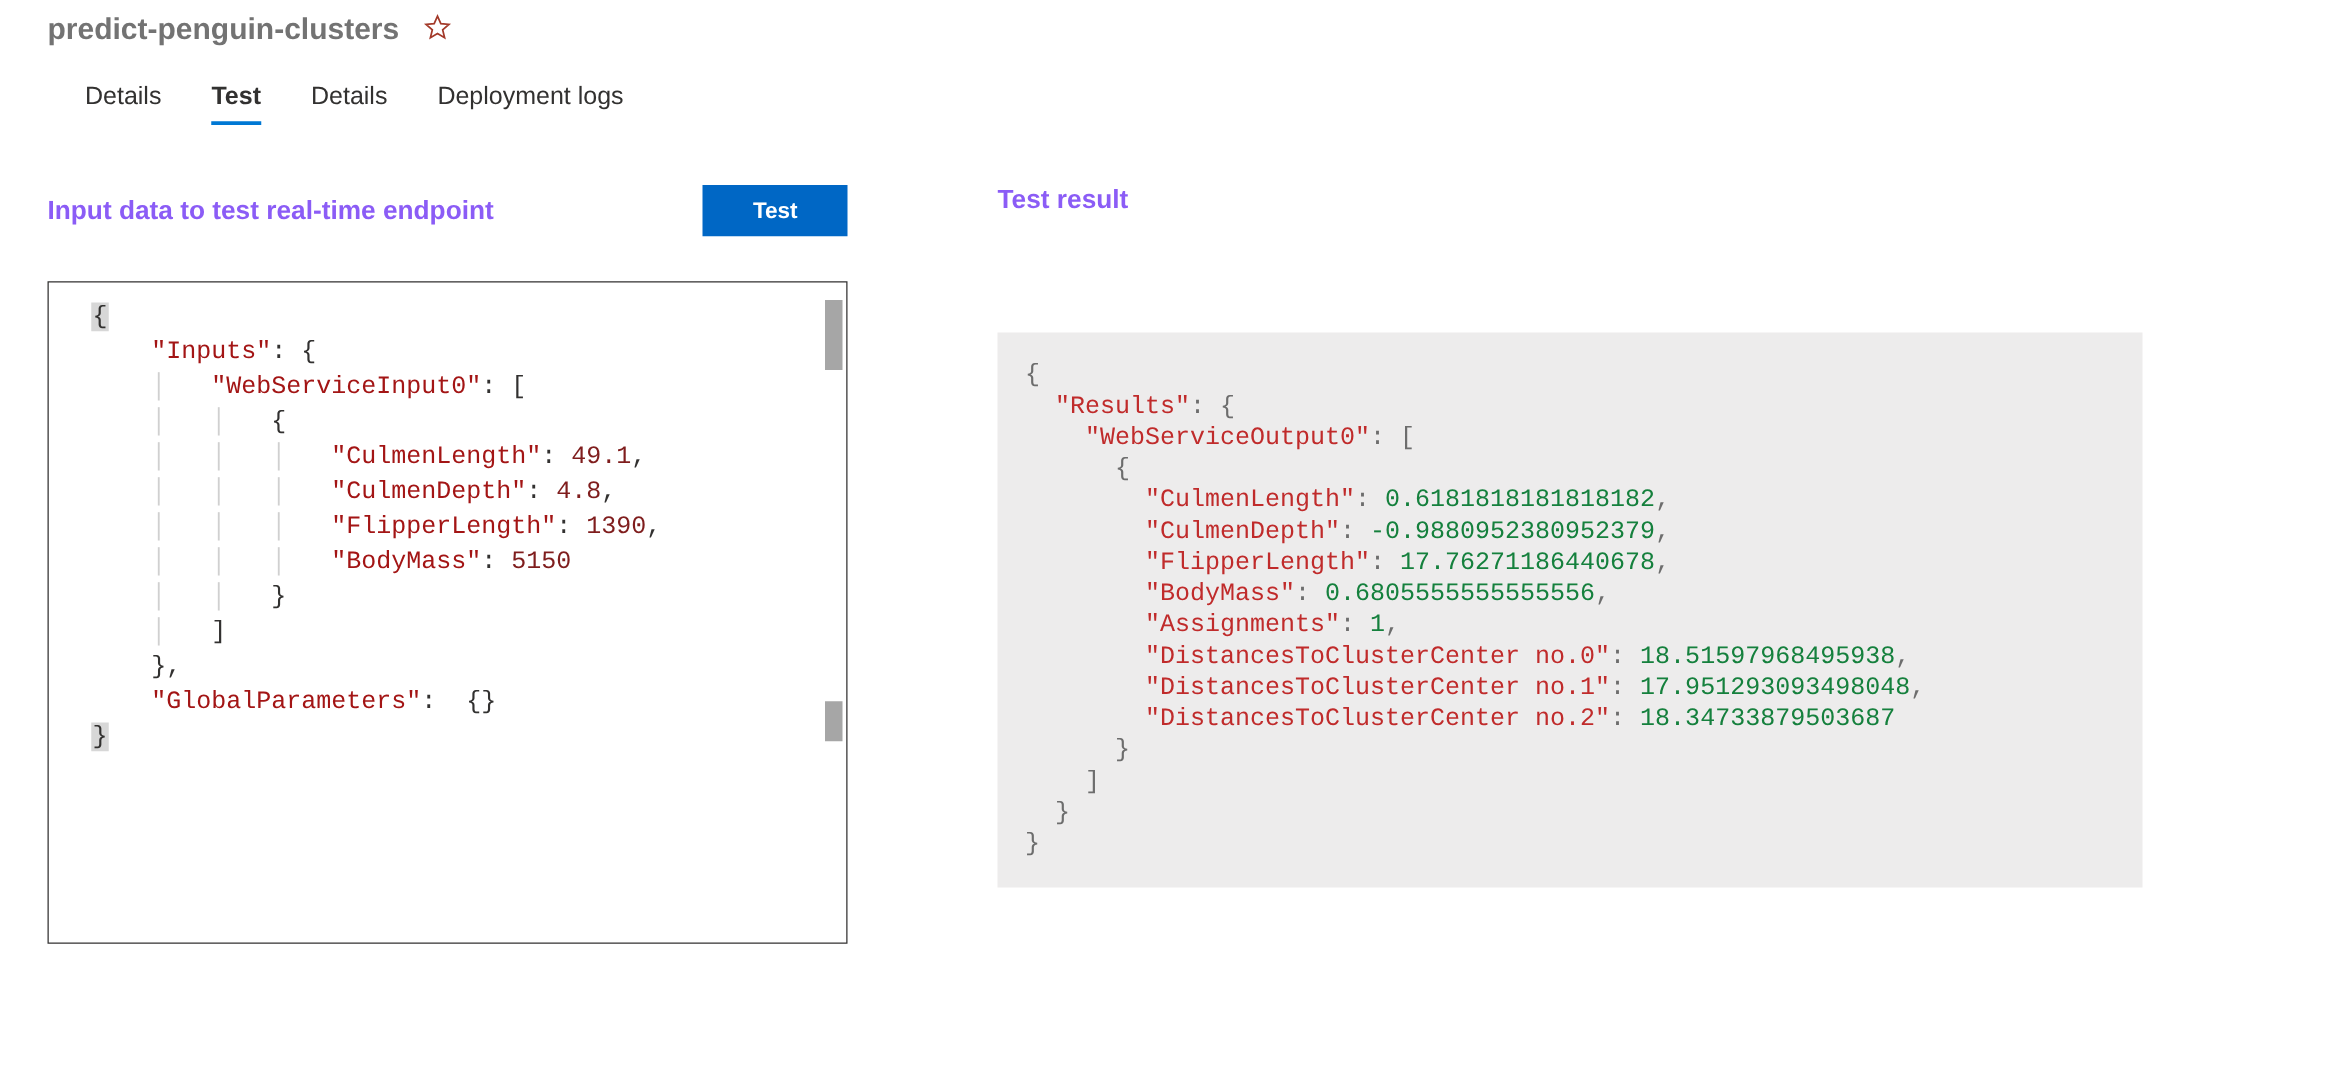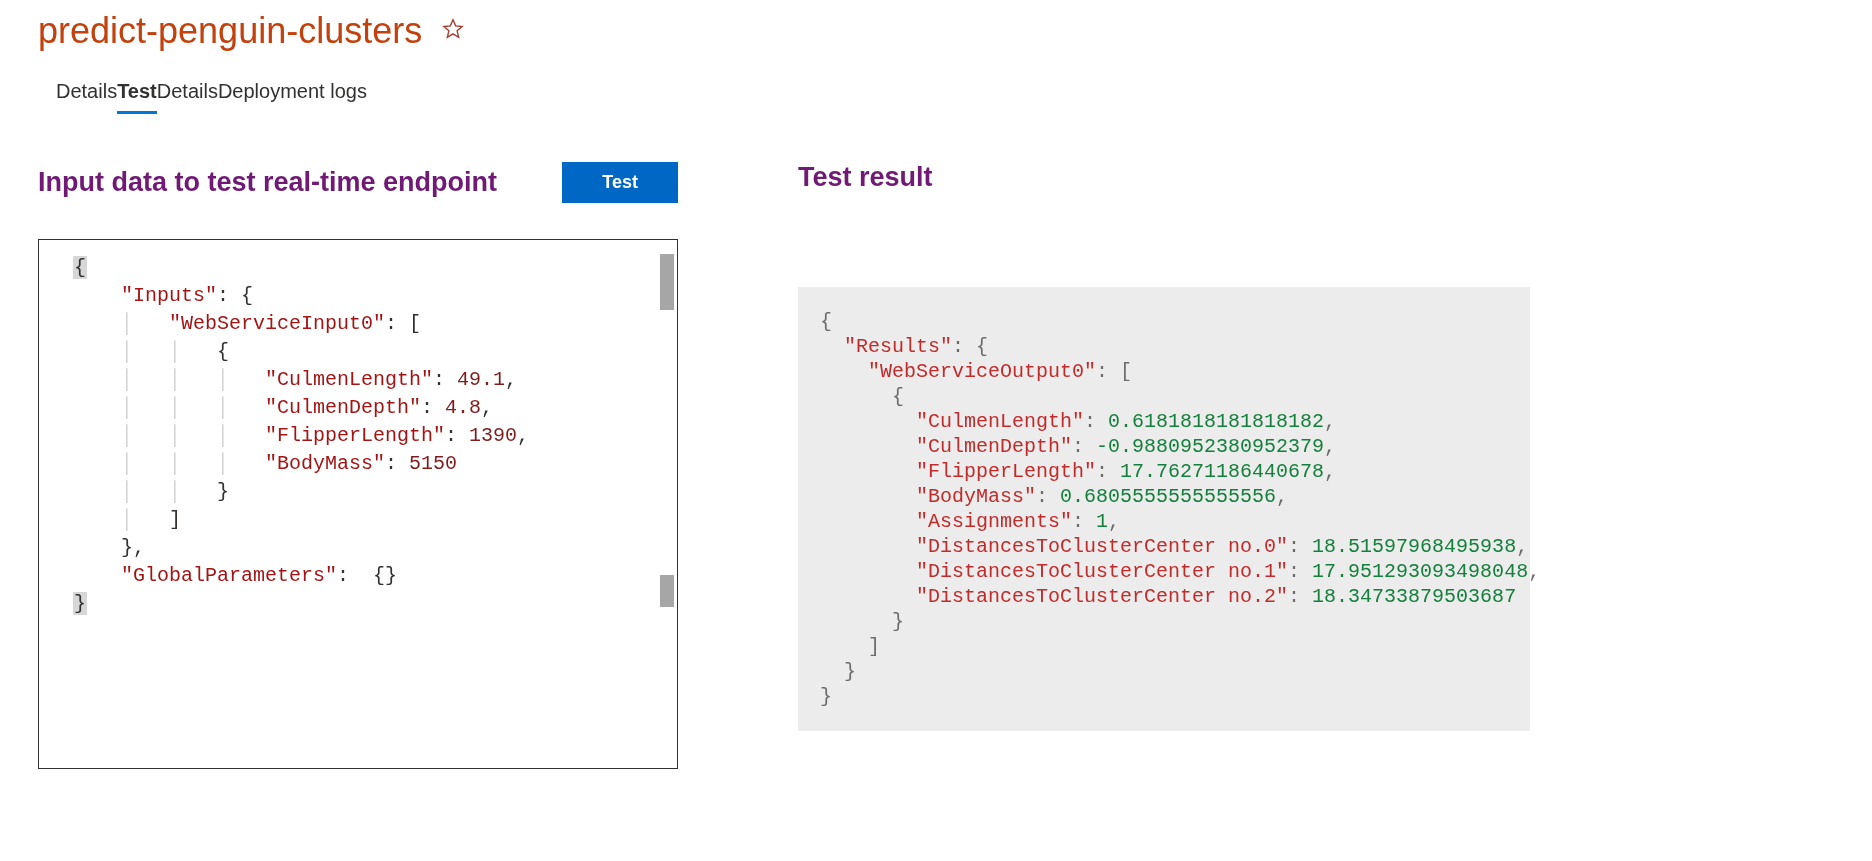--- a/index.html
+++ b/index.html
@@ -13,63 +13,64 @@
       padding-left: 38px;
       padding-top: 10px;
     }
     .title-row {
       display: flex;
       align-items: center;
       gap: 20px;
       margin-bottom: 28px;
     }
     .page-title {
-      font-size: 36px;
-      font-weight: 400;
-      color: #c2410c;
+      font-size: 24px;
+      font-weight: 700;
+      color: #737373;
     }
     .star-icon {
       width: 22px;
       height: 22px;
       stroke: #a33a2a;
       fill: none;
       stroke-width: 1.5;
     }
     .tabs {
       display: flex;
-      margin-left: 18px;
+      gap: 40px;
+      margin-left: 30px;
       margin-bottom: 48px;
     }
     .tab {
       font-size: 20px;
       color: #323130;
       padding-bottom: 8px;
       cursor: pointer;
       border-bottom: 3px solid transparent;
     }
     .tab.active {
       font-weight: 600;
       border-bottom-color: #0078d4;
     }
     .content-row {
       display: flex;
       gap: 120px;
     }
     .left-col { width: 640px; }
-    .right-col { width: 732px; }
+    .right-col { width: 916px; }
     .section-header-row {
       display: flex;
       justify-content: space-between;
       align-items: center;
       margin-bottom: 36px;
     }
     .section-header {
-      font-size: 27px;
+      font-size: 21px;
       font-weight: 700;
-      color: #701a75;
+      color: #8b5cf6;
     }
     .test-button {
       background: #0067c5;
       color: #ffffff;
       border: none;
       font-size: 18px;
       font-weight: 600;
       padding: 10px 40px;
       cursor: pointer;
     }

